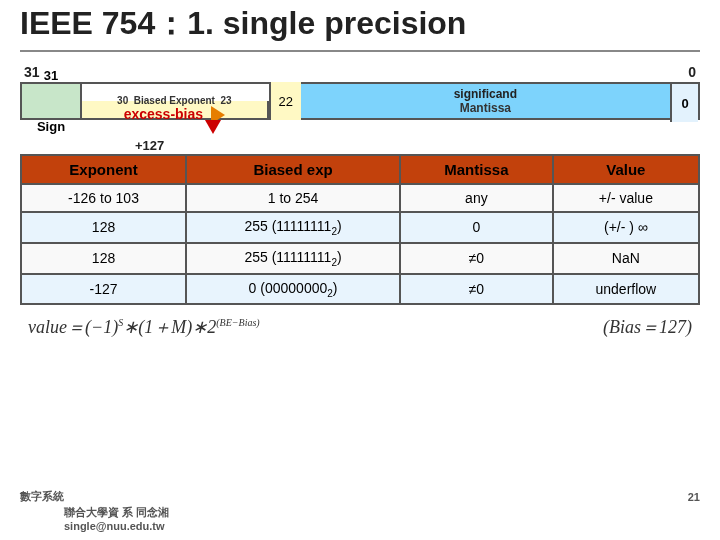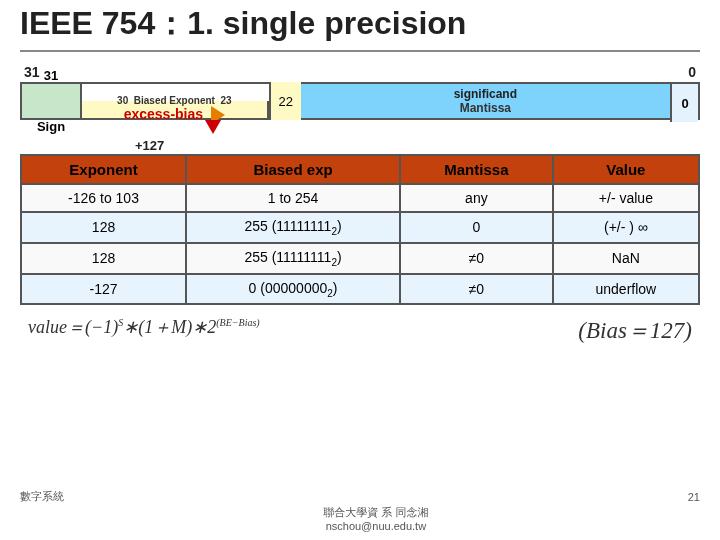--- a/index.html
+++ b/index.html
@@ -166,40 +166,41 @@
     }
 
     .formula {
       font-style: italic;
       font-size: 18px;
       color: #333;
       font-family: 'Times New Roman', serif;
     }
 
     .bias-note {
-      font-size: 23px;
+      font-size: 18px;
       font-style: italic;
       font-family: 'Times New Roman', serif;
       color: #333;
     }
 
     .footer {
       position: absolute;
       bottom: 8px;
       left: 20px;
       right: 20px;
       display: flex;
       justify-content: space-between;
       align-items: center;
       font-size: 11px;
       color: #555;
+      font-weight: bold;
     }
 
     .footer-center {
-      text-align: center;
+      text-align: left;
       flex: 1;
       margin-top: 44px;
     }
 
     sup { font-size: 10px; }
     sub { font-size: 10px; }
 
     .orange-arrow {
       display: inline-block;
       width: 0;
@@ -298,18 +299,18 @@
     <span class="formula">
       <i>value</i>＝(−1)<sup>S</sup>∗(1＋M)∗2<sup>(BE−Bias)</sup>
     </span>
     <span class="bias-note">(Bias＝127)</span>
   </div>
 
   <div class="footer">
     <span>數字系統</span>
     <div class="footer-center">
       <div>聯合大學資 系  同念湘</div>
-      <div>nschou@nuu.edu.tw</div>
+      <div>single@nuu.edu.tw</div>
     </div>
     <span>21</span>
   </div>
 
 </div>
 
 </body></html>

